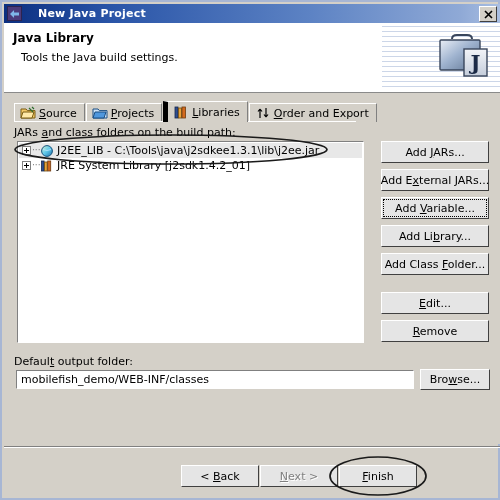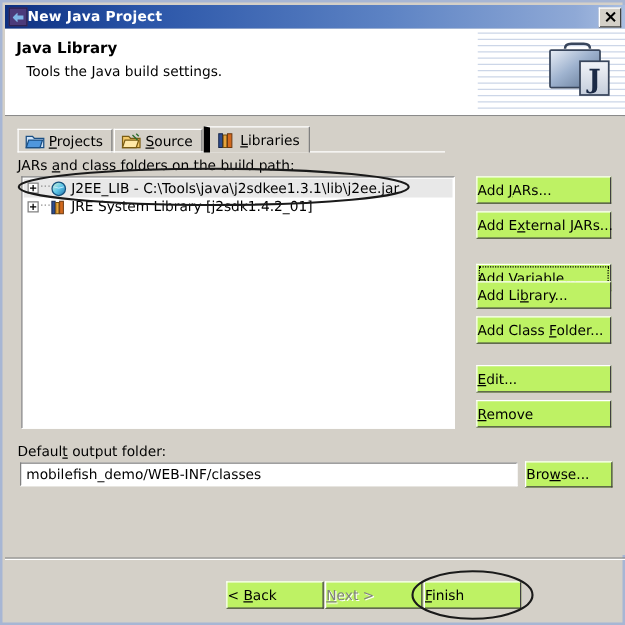--- a/index.html
+++ b/index.html
@@ -15,21 +15,21 @@
     background:#d4d0c8;
   }
   
   #titlebar{
     position:absolute;left:2px;top:2px;width:496px;height:19px;
     background:linear-gradient(to right,#0c2f80 0%,#2a55a8 22%,#5d83c4 62%,#8fa9d6 92%,#aabfe2 100%);
     display:flex;align-items:center;
   }
   #titlebar .ttl{
     color:#fff;font-weight:bold;font-size:11px;letter-spacing:.2px;
-    margin-left:0;white-space:nowrap;
+    margin-left:16px;white-space:nowrap;
   }
   #app-icon{
     width:15px;height:15px;margin-left:3px;flex:0 0 auto;
     background:#4b3a7a;border:1px solid #2d2350;position:relative;
     box-sizing:border-box;
   }
   #app-icon:before{
     content:"";position:absolute;left:2px;top:3px;width:9px;height:8px;
     background:#7fb6e8;clip-path:polygon(0 50%,45% 0,45% 30%,100% 30%,100% 70%,45% 70%,45% 100%);
   }
@@ -83,26 +83,26 @@
   .exp{
     width:9px;height:9px;box-sizing:border-box;border:1px solid #808080;background:#fff;
     position:relative;flex:0 0 auto;margin-right:1px;cursor:pointer;
   }
   .exp:before{content:"";position:absolute;left:1px;top:3px;width:5px;height:1px;background:#000;}
   .exp:after{content:"";position:absolute;left:3px;top:1px;width:1px;height:5px;background:#000;}
   .dots{width:8px;flex:0 0 auto;font-size:9px;color:#808080;letter-spacing:0px;line-height:9px;}
   .ricon{width:14px;height:14px;margin-right:3px;flex:0 0 auto;position:relative;}
   
   .btn{
-    box-sizing:border-box;background:#bef264;
+    box-sizing:border-box;background:#e5e5e5;
     border-top:1px solid #fff;border-left:1px solid #fff;
     border-right:1px solid #404040;border-bottom:1px solid #404040;
     font-size:11px;text-align:center;cursor:pointer;
     font-family:"DejaVu Sans","Liberation Sans",sans-serif;color:#000;
-    display:flex;align-items:center;justify-content:flex-start;white-space:nowrap;
+    display:flex;align-items:center;justify-content:center;white-space:nowrap;
   }
   .sbtn{position:absolute;left:377px;width:108px;height:22px;}
   .sbtn .lbl{pointer-events:none;}
   .focusring{outline:1px dotted #000;outline-offset:-3px;}
   u{text-decoration:underline;}
   
   #of-label{position:absolute;left:10px;top:262px;font-size:11px;}
   #of-input{
     position:absolute;left:12px;top:277px;width:398px;height:19px;box-sizing:border-box;
     background:#fff;border-top:1px solid #808080;border-left:1px solid #808080;
@@ -172,49 +172,58 @@
     </svg>
   </div>
 
   <div id="body">
 
     <div id="tabs">
 
       <div class="tab">
         <span class="ti">
           <svg width="16" height="14" viewBox="0 0 16 14">
-            <path d="M1 3 h5 l1.4 1.6 H15 V12 H1 Z" fill="#cfe3f7" stroke="#1b4f84" stroke-width="1"></path>
-            <path d="M3 6 h11 l-2 6 H1 Z" fill="#4f97dd" stroke="#1b4f84" stroke-width="1"></path>
-          </svg>
-        </span>
-        <span><u>P</u>rojects</span>
-      </div>
-
-      <div class="tab">
-        <span class="ti">
-          <svg width="16" height="14" viewBox="0 0 16 14">
             <path d="M1 3 h5 l1.4 1.6 H15 V12 H1 Z" fill="#f3c969" stroke="#7a5c12" stroke-width="1"></path>
             <path d="M3 6 h11 l-2 6 H1 Z" fill="#ffe9a8" stroke="#7a5c12" stroke-width="1"></path>
             <path d="M9 2 l2 2 M12 1 l2 2 M11 4 l2 2" stroke="#2b6b2b" stroke-width="1.1"></path>
           </svg>
         </span>
         <span><u>S</u>ource</span>
+      </div>
+
+      <div class="tab">
+        <span class="ti">
+          <svg width="16" height="14" viewBox="0 0 16 14">
+            <path d="M1 3 h5 l1.4 1.6 H15 V12 H1 Z" fill="#cfe3f7" stroke="#1b4f84" stroke-width="1"></path>
+            <path d="M3 6 h11 l-2 6 H1 Z" fill="#4f97dd" stroke="#1b4f84" stroke-width="1"></path>
+          </svg>
+        </span>
+        <span><u>P</u>rojects</span>
       </div>
 
       <div class="tab sel">
         <span class="ti">
           <svg width="16" height="14" viewBox="0 0 16 14">
             <rect x="2" y="2" width="3" height="11" fill="#2f4d8f" stroke="#16264a" stroke-width=".8"></rect>
             <rect x="5.5" y="3" width="3" height="10" fill="#e8a33a" stroke="#6d4a10" stroke-width=".8"></rect>
             <rect x="9" y="2" width="3.5" height="11" fill="#d2691e" stroke="#6d3a10" stroke-width=".8"></rect>
           </svg>
         </span>
         <span><u>L</u>ibraries</span>
       </div>
 
+      <div class="tab">
+        <span class="ti">
+          <svg width="16" height="14" viewBox="0 0 16 14">
+            <path d="M5 12 V3 M5 3 L3 5.5 M5 3 L7 5.5" stroke="#000" stroke-width="1.2" fill="none"></path>
+            <path d="M11 2 V11 M11 11 L9 8.5 M11 11 L13 8.5" stroke="#000" stroke-width="1.2" fill="none"></path>
+          </svg>
+        </span>
+        <span><u>O</u>rder and Export</span>
+      </div>
     </div>
     <div id="tabline"></div>
 
     <div id="grp-label">JARs <u>a</u>nd class folders on the build path:</div>
 
     <div id="listbox">
       <div class="inner">
         <div class="row sel">
           <span class="exp"></span>
           <span class="dots">···</span>
@@ -247,21 +256,21 @@
         </div>
       </div>
     </div>
 
     <div class="btn sbtn" style="top:48px">
         <span class="lbl">Add <u>J</u>ARs...</span>
       </div>
     <div class="btn sbtn" style="top:76px">
         <span class="lbl">Add E<u>x</u>ternal JARs...</span>
       </div>
-    <div class="btn sbtn focusring" style="top:118px">
+    <div class="btn sbtn focusring" style="top:104px">
         <span class="lbl">Add <u>V</u>ariable...</span>
       </div>
     <div class="btn sbtn" style="top:132px">
         <span class="lbl">Add Li<u>b</u>rary...</span>
       </div>
     <div class="btn sbtn" style="top:160px">
         <span class="lbl">Add Class <u>F</u>older...</span>
       </div>
     <div class="btn sbtn" style="top:199px">
         <span class="lbl"><u>E</u>dit...</span>

